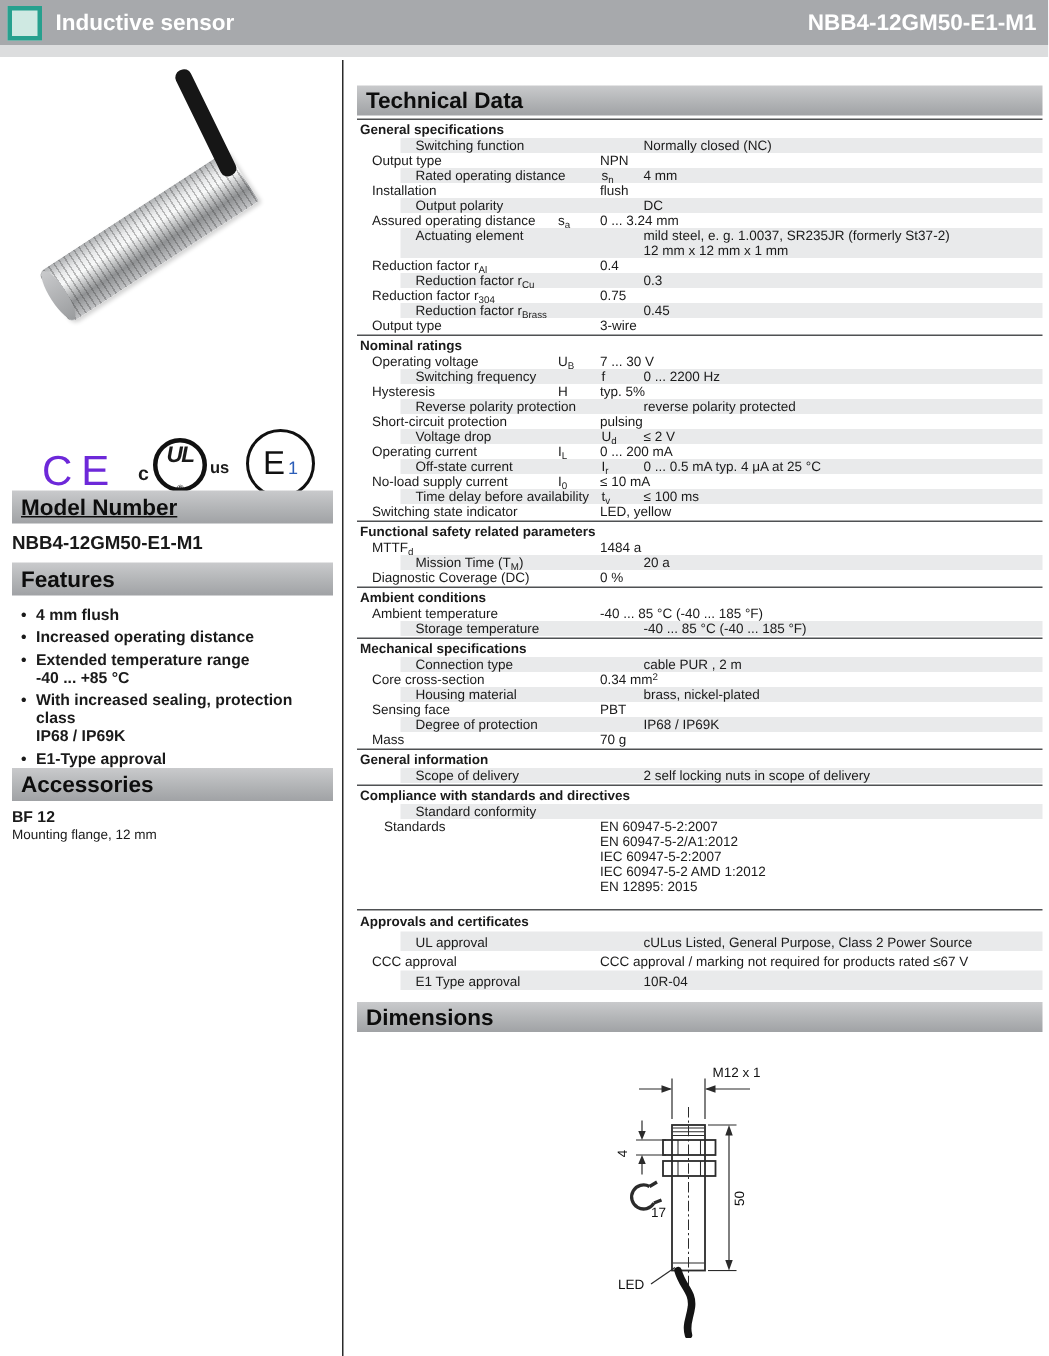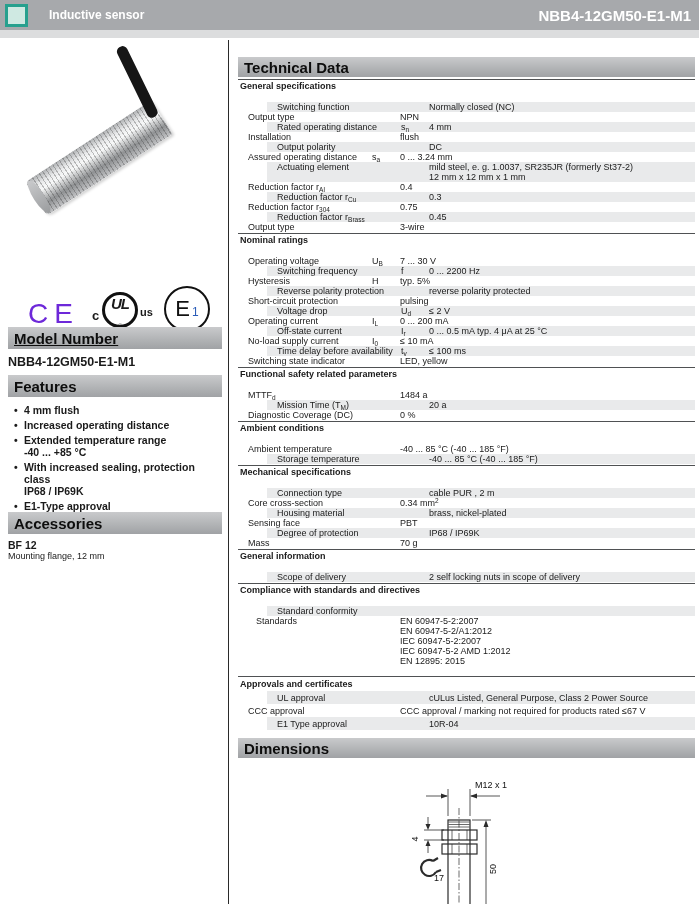--- a/index.html
+++ b/index.html
@@ -2,21 +2,21 @@
 <html><head>
 <meta charset="utf-8">
 <style>
   html,body{margin:0;padding:0;background:#fff;}
   .page{position:relative;width:699px;height:904px;background:#fff;overflow:hidden;
         font-family:"Liberation Sans",sans-serif;color:#1a1a1a;}
   
   .topbar{position:absolute;left:0;top:0;width:699px;height:30px;background:#a7a9ac;
           display:flex;align-items:center;}
   .brandsq{width:23px;height:23px;margin-left:5px;background:#cfe9e2;border:3px solid #27a08e;box-sizing:border-box;}
-  .toptitle{color:#fff;font-weight:bold;font-size:12px;margin-left:21px;}
+  .toptitle{color:#fff;font-weight:bold;font-size:15px;margin-left:9px;}
   .topmodel{margin-left:auto;margin-right:8px;color:#fff;font-weight:bold;font-size:15px;}
   .substrip{position:absolute;left:0;top:30px;width:699px;height:8px;background:#dcddde;}
   .divider{position:absolute;left:228px;top:40px;width:1px;height:864px;background:#2a2a2a;}
   
   .hbar{background:linear-gradient(180deg,#c9cacc 0%,#b2b4b6 55%,#a0a2a5 100%);
         height:22px;display:flex;align-items:center;padding-left:6px;box-sizing:border-box;
         font-weight:bold;font-size:15px;color:#0d0d0d;}
   
   .leftcol{position:absolute;left:8px;top:40px;width:214px;height:864px;}
   .photo{position:absolute;left:0;top:8px;width:214px;height:210px;}
@@ -49,21 +49,21 @@
   .f-item{display:flex;margin-bottom:3px;font-weight:bold;font-size:10.5px;line-height:12px;}
   .f-bullet{width:16px;flex:none;padding-left:6px;box-sizing:border-box;}
   .f-text{white-space:pre-line;}
   .acc-name{font-weight:bold;font-size:10.5px;}
   .acc-desc{font-size:9px;}
   
   .rightcol{position:absolute;left:238px;top:57px;width:457px;}
   .hbar.big{height:20px;}
   .ttable{margin-top:2px;}
   .tsec{font-weight:bold;font-size:9px;line-height:10px;border-top:1px solid #4f5153;
-        padding:1px 0 11px 2px;margin-top:1px;}
+        padding:1px 0 1px 2px;margin-top:1px;}
   .tsec.gap{margin-top:10px;padding:2px 0 2px 2px;}
   .trow{display:flex;font-size:9px;line-height:10px;min-height:10px;}
   .trow.gray{background:#e9eaeb;margin-left:29px;}
   .trow.spaced{line-height:12px;min-height:13px;align-items:center;}
   .tlabel{width:134px;padding-left:10px;flex:none;box-sizing:border-box;}
   .tlabel.ind2{padding-left:18px;}
   .tsym{width:28px;flex:none;}
   .tval{flex:1;white-space:pre-line;}
   sub{font-size:6.5px;vertical-align:-2px;line-height:0;}
   sup{font-size:6.5px;vertical-align:3px;line-height:0;}

